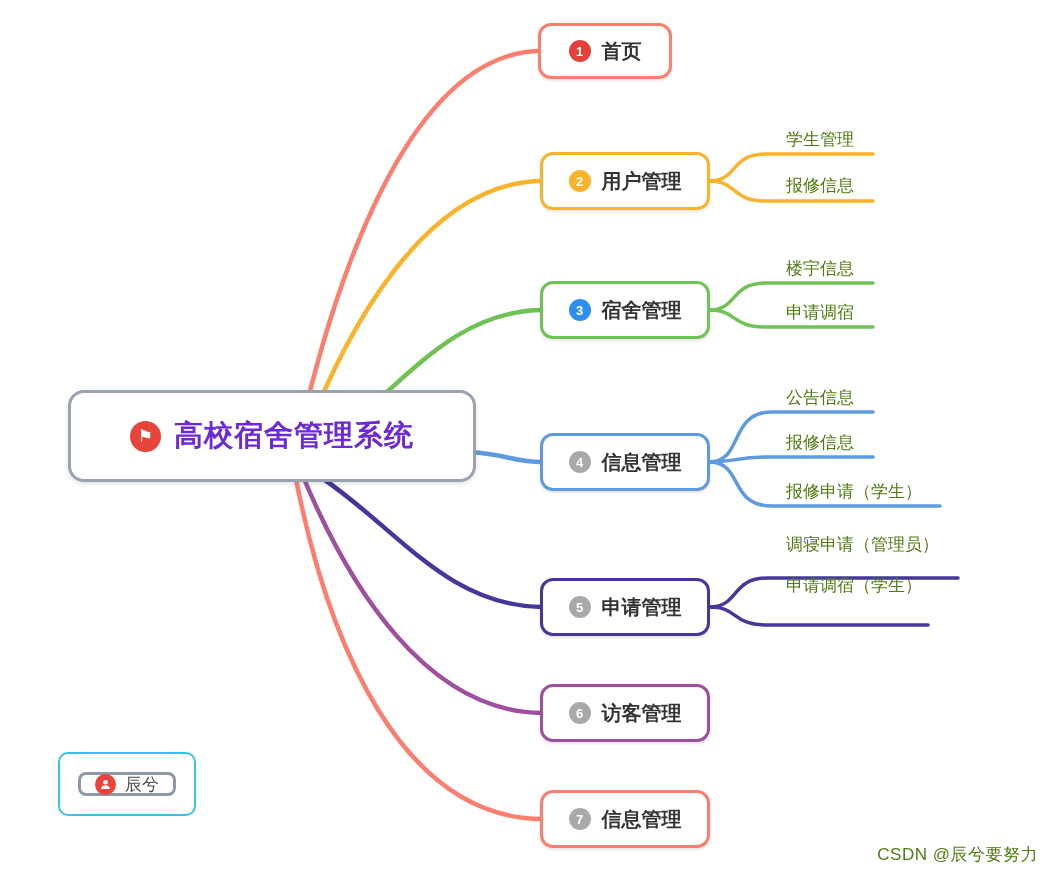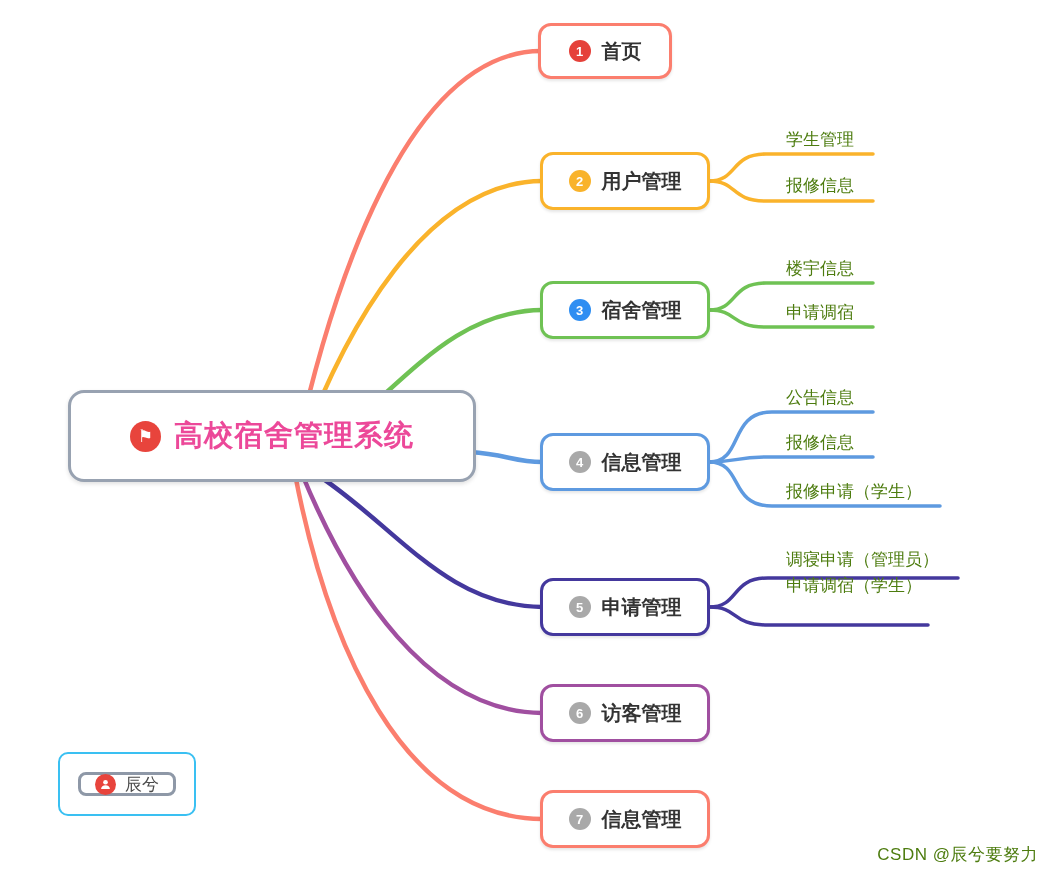--- a/index.html
+++ b/index.html
@@ -11,21 +11,21 @@
   svg.links path{fill:none;stroke-linecap:round;stroke-linejoin:round;}
   svg.links path.main{stroke-width:4.5px;}
   svg.links path.fork{stroke-width:3.5px;}
 
   .root{
     position:absolute;left:68px;top:390px;width:408px;height:92px;box-sizing:border-box;
     background:#fff;border:3.5px solid #98a2b1;border-radius:16px;
     display:flex;align-items:center;justify-content:center;gap:13px;
     box-shadow:0 2px 4px rgba(0,0,0,.12);z-index:2;cursor:pointer;
   }
-  .root-label{font-size:29px;font-weight:700;color:#ec4899;white-space:nowrap;letter-spacing:1px;}
+  .root-label{font-size:29px;font-weight:700;color:#6d28d9;white-space:nowrap;letter-spacing:1px;}
   .flag{
     width:31px;height:31px;border-radius:50%;color:#fff;font-size:17px;line-height:1;
     display:flex;align-items:center;justify-content:center;flex:none;
   }
 
   .topic{
     position:absolute;height:58px;box-sizing:border-box;background:#fff;
     border:3.5px solid;border-radius:13px;
     display:flex;align-items:center;justify-content:center;gap:11px;padding:0 14px;
     box-shadow:0 2px 3px rgba(0,0,0,.10);z-index:2;cursor:pointer;white-space:nowrap;
@@ -132,21 +132,21 @@
   <div class="subtopic" style="left:786px;top:128px">学生管理</div>
   <div class="subtopic" style="left:786px;top:174px">报修信息</div>
 
   <div class="subtopic" style="left:786px;top:257px">楼宇信息</div>
   <div class="subtopic" style="left:786px;top:301px">申请调宿</div>
 
   <div class="subtopic" style="left:786px;top:386px">公告信息</div>
   <div class="subtopic" style="left:786px;top:431px">报修信息</div>
   <div class="subtopic" style="left:786px;top:480px">报修申请（学生）</div>
 
-  <div class="subtopic" style="left:786px;top:548px">调寝申请（管理员）</div>
+  <div class="subtopic" style="left:786px;top:533px">调寝申请（管理员）</div>
   <div class="subtopic" style="left:786px;top:574px">申请调宿（学生）</div>
 
   <div class="floating-outer" style="border-color: rgb(58, 192, 242);">
     <div class="floating-inner">
       <span class="user-badge" style="background: rgb(232, 68, 60);">
         <svg width="13" height="13" viewBox="0 0 20 20">
           <circle cx="10" cy="6.5" r="3.6" fill="#ffffff"></circle>
           <path d="M3.2,17 C3.2,12.8 6.2,11 10,11 C13.8,11 16.8,12.8 16.8,17 Z" fill="#ffffff"></path>
         </svg>
       </span>

